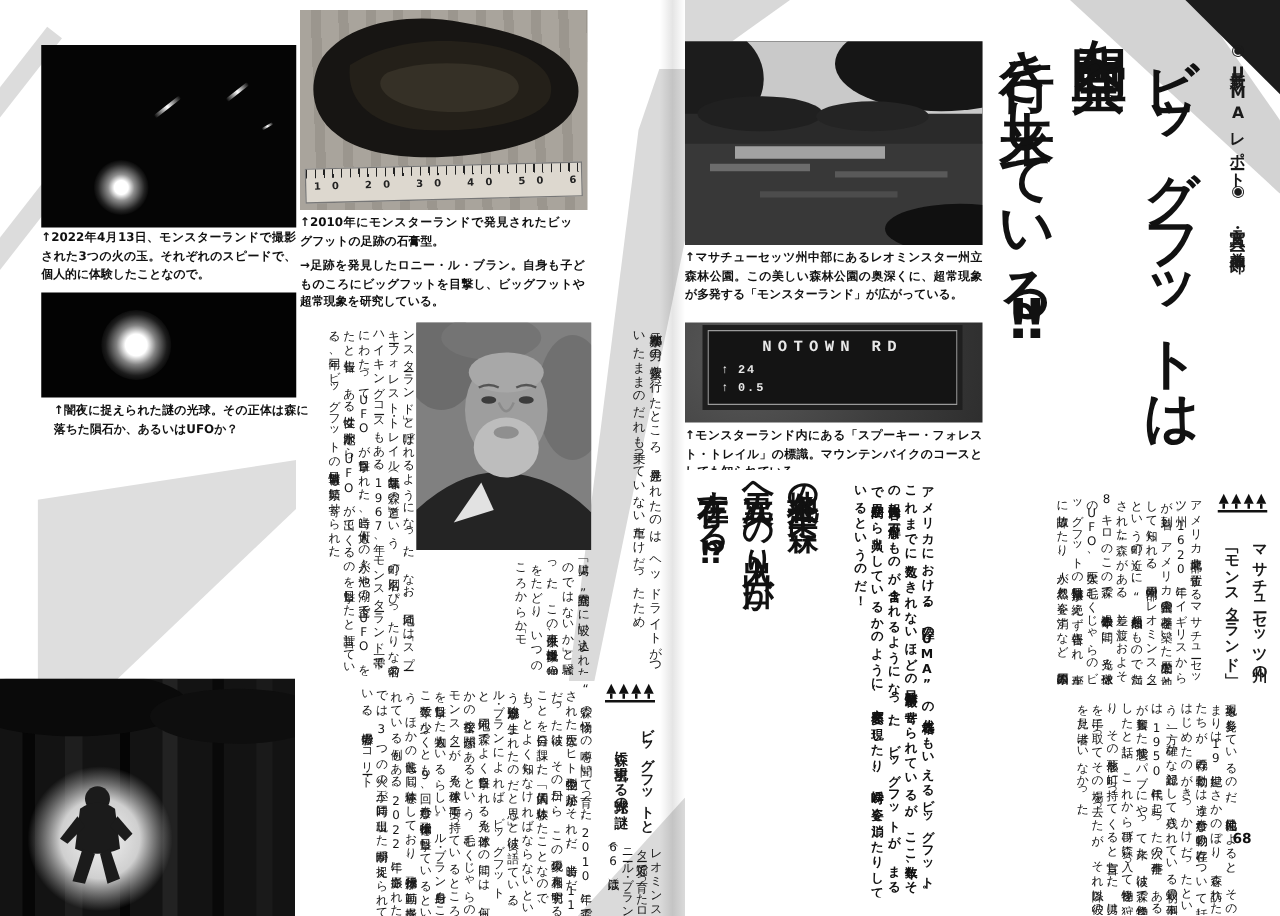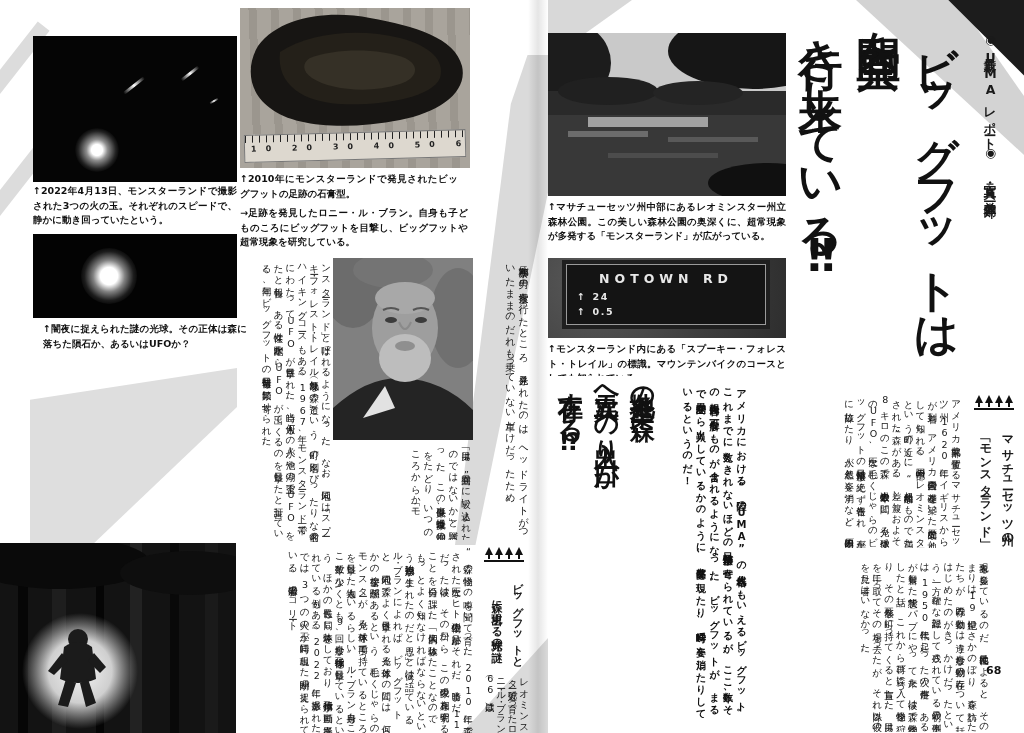--- a/index.html
+++ b/index.html
@@ -56,21 +56,21 @@
 
   <div>
 
     <div class="photo" style="left:33px;top:36px;width:204px;height:146px;background:#050505;">
       <div class="streak" style="left:88px;top:48px;width:26px;height:3px;transform:rotate(-38deg);"></div>
       <div class="streak" style="left:146px;top:36px;width:22px;height:3px;transform:rotate(-38deg);"></div>
       <div class="streak" style="left:176px;top:64px;width:10px;height:2px;transform:rotate(-30deg);"></div>
       <div style="position:absolute;left:42px;top:92px;width:44px;height:44px;border-radius:50%;
            background:radial-gradient(circle,#ffffff 0 18%,rgba(255,255,255,0.55) 34%,rgba(255,255,255,0.12) 60%,transparent 72%);"></div>
     </div>
-    <div class="cap" style="left:33px;top:184px;width:204px;height:48px;">↑2022年4月13日、モンスターランドで撮影された3つの火の玉。それぞれのスピードで、静かに動き回っていたという。</div>
+    <div class="cap" style="left:33px;top:184px;width:204px;height:48px;">↑2022年4月13日、モンスターランドで撮影された3つの火の玉。それぞれのスピードで、個人的に体験したことなので。</div>
 
     <div class="photo" style="left:33px;top:234px;width:204px;height:84px;background:#030303;">
       <div style="position:absolute;left:48px;top:14px;width:56px;height:56px;border-radius:50%;
            background:radial-gradient(circle,#ffffff 0 22%,rgba(255,255,255,0.5) 40%,rgba(255,255,255,0.1) 62%,transparent 75%);"></div>
     </div>
     <div class="cap" style="left:43px;top:322px;width:204px;height:46px;">↑闇夜に捉えられた謎の光球。その正体は森に落ちた隕石か、あるいはUFOか？</div>
 
     <div class="photo" style="left:240px;top:8px;width:230px;height:160px;
                 background:repeating-linear-gradient(88deg,#a9a49c 0 14px,#9b968e 14px 22px);">
       <svg width="230" height="160" viewBox="0 0 230 160" style="position:absolute;left:0;top:0;">
@@ -182,21 +182,21 @@
         <rect x="20" y="98" width="80" height="6" fill="#8f8f8f" opacity="0.6"></rect>
         <rect x="120" y="104" width="90" height="5" fill="#6f6f6f" opacity="0.6"></rect>
         <rect x="60" y="120" width="110" height="5" fill="#5a5a5a" opacity="0.6"></rect>
         <ellipse cx="220" cy="150" rx="60" ry="20" fill="#101010"></ellipse>
       </svg>
     </div>
     <div class="cap" style="left:548px;top:200px;width:238px;height:56px;">↑マサチューセッツ州中部にあるレオミンスター州立森林公園。この美しい森林公園の奥深くに、超常現象が多発する「モンスターランド」が広がっている。</div>
 
     <div class="photo" style="left:548px;top:258px;width:238px;height:80px;
                 background:radial-gradient(circle at 20% 30%,#5a5a5a,#3d3d3d 60%,#2e2e2e);">
-      <div class="signboard" style="left:18px;top:6px;width:178px;">
+      <div class="signboard" style="left:18px;top:6px;width:178px;font-family:Liberation Mono, monospace;">
         <div class="sign-title">NOTOWN RD</div>
         <div class="sign-row">
           <span style="margin-right:6px;">↑</span>
           <span>24</span>
         </div>
         <div class="sign-row">
           <span style="margin-right:6px;">↑</span>
           <span>0.5</span>
         </div>
 

